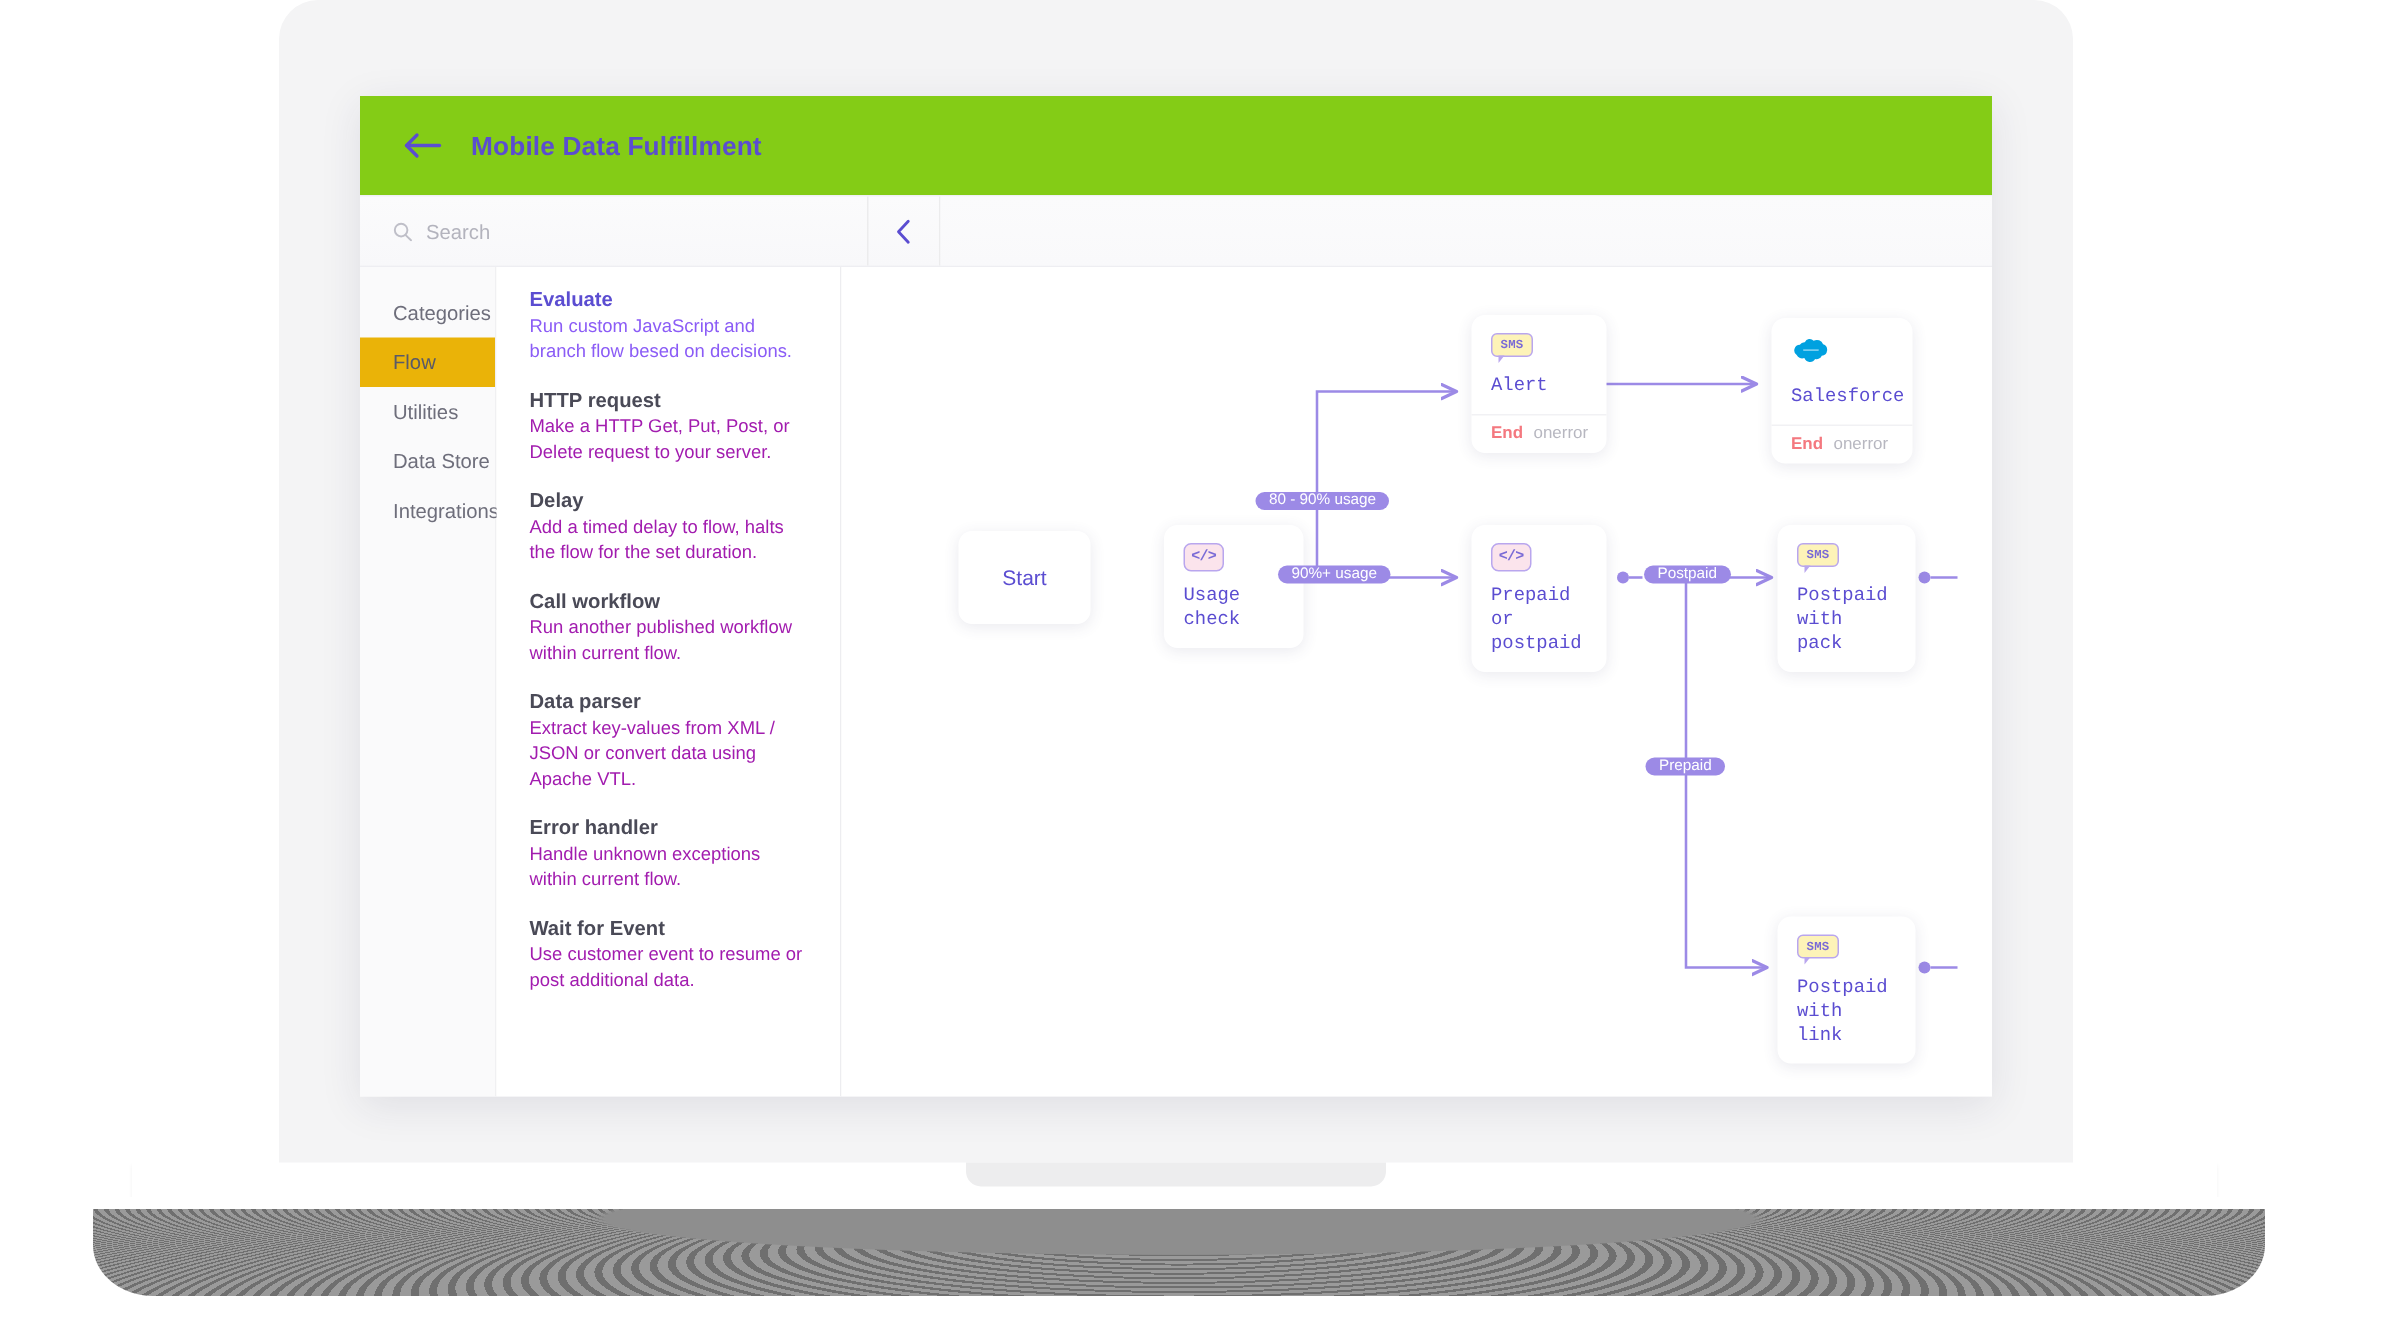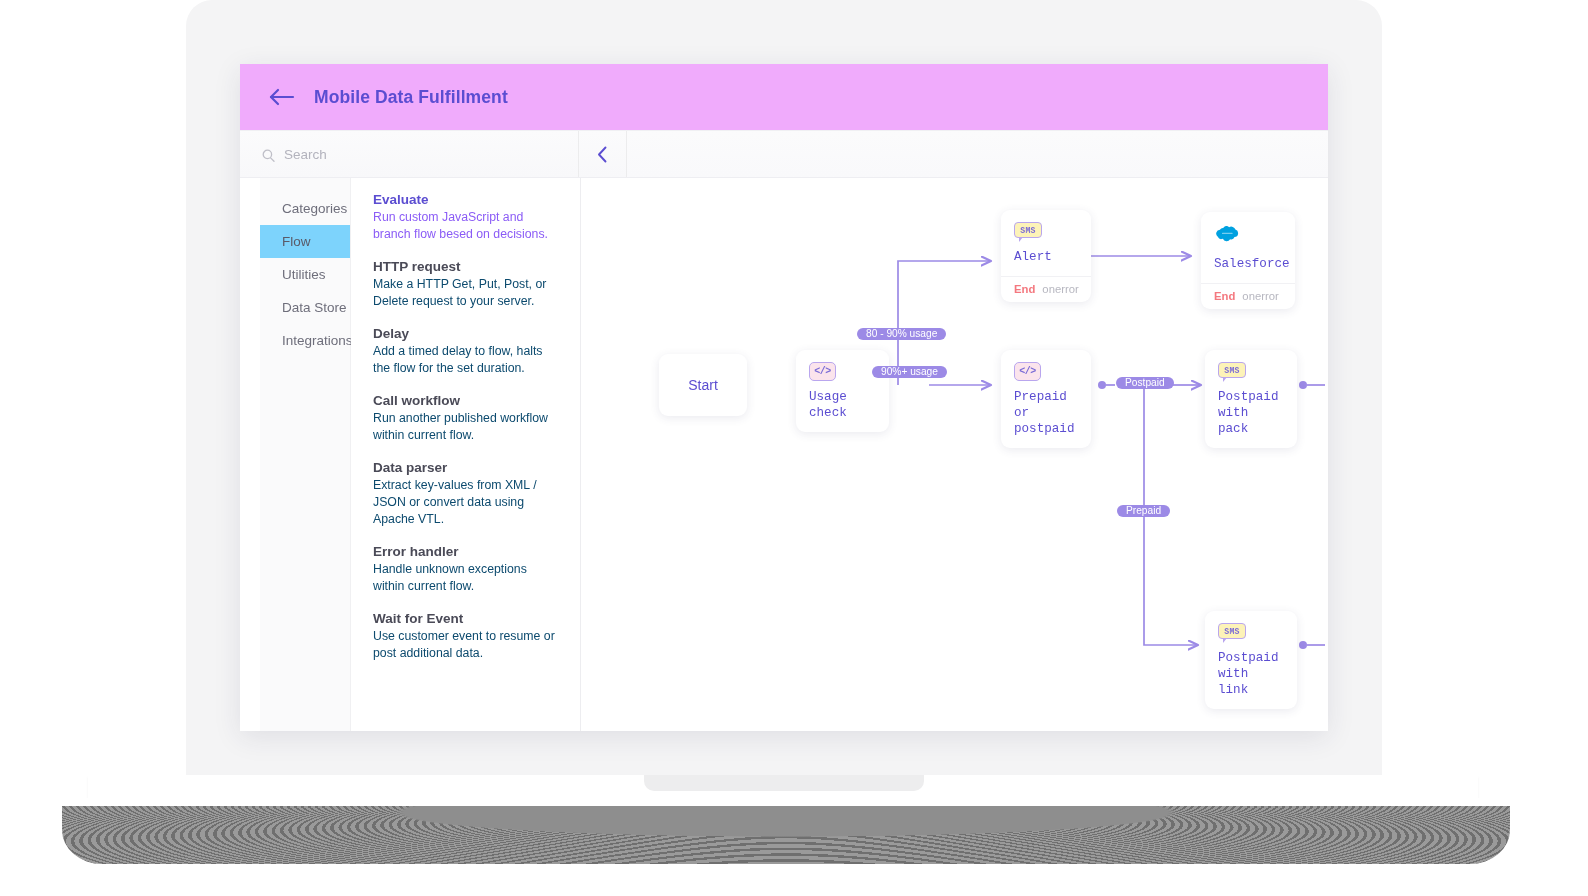--- a/index.html
+++ b/index.html
@@ -61,21 +61,21 @@
     left: 240px; top: 64px;
     width: 1088px; height: 667px;
     background: #ffffff;
     box-shadow: 0 6px 26px rgba(40,40,80,.10);
     overflow: hidden;
   }
 
   
   .app-header {
     height: 66px;
-    background:#f0abfc;
+    background:#84cc16;
     display:flex; align-items:center;
     padding-left: 28px;
     gap: 18px;
   }
   .back-arrow { width:28px; height:22px; cursor:pointer; flex:none; }
   .page-title {
     font-size: 17.5px;
     font-weight: bold;
     color: #5b4dd1;
     letter-spacing: .1px;
@@ -111,45 +111,44 @@
   .canvas-topbar { flex:1; background:linear-gradient(#fbfbfc,#f9f9fb); }
 
   
   .app-body { display:flex; height: 553px; }
 
   .categories-col {
     width: 91px;
     background: #fafafb;
     border-right: 1px solid #f0f0f2;
     padding-top: 14px;
-    margin-left: 20px;
   }
   .cat-item {
     height: 33px;
     display:flex; align-items:center;
     padding-left: 22px;
     font-size: 13.5px;
     color: #6e6e7b;
     cursor:pointer;
   }
-  .cat-item.active { background:#7dd3fc; color:#5a5a68;text-align:right; }
+  .cat-item.active { background:#eab308; color:#5a5a68;text-align:right; }
 
   .palette-col {
     width: 230px;
     background:#fff;
     border-right: 1px solid #ededf0;
     padding: 14px 20px 0 22px;
     overflow:hidden;
   }
   .pal-item { margin-bottom: 16px; }
   .pal-title {
     font-size: 13.5px; font-weight: bold;
     color: #4a4a57; margin-bottom: 2px;
   }
-  .pal-desc { font-size: 12.3px; line-height:1.38; color:#0c4a6e; }
+  .pal-desc { font-size: 12.3px; line-height:1.38; color:#a21caf; }
   .pal-item.selected .pal-title { color:#5b4dd1; }
   .pal-item.selected .pal-desc { color:#8b5cf6; }
 
   
   .canvas {
     flex: 1;
     position: relative;
     background: #ffffff;
     overflow: hidden;
   }
@@ -407,21 +406,21 @@
           <div class="node-body">
             <div class="badge-sms">
               <div class="bub">SMS</div>
                 <div class="tail"></div>
             </div>
             <div class="node-label">Postpaid with link</div>
           </div>
         </div>
 
         <div class="edge-pill" style="left:276px; top:150px;">80 - 90% usage</div>
-        <div class="edge-pill" style="left:291px; top:188px;">90%+ usage</div>
+        <div class="edge-pill" style="left:291px; top:199px;">90%+ usage</div>
         <div class="edge-pill" style="left:535px; top:199px;">Postpaid</div>
         <div class="edge-pill" style="left:536px; top:327px;">Prepaid</div>
 
       </div>
     </div>
   </div>
 
   <div class="laptop-lip"></div>
   <div class="laptop-notch"></div>
   <div class="laptop-base">

